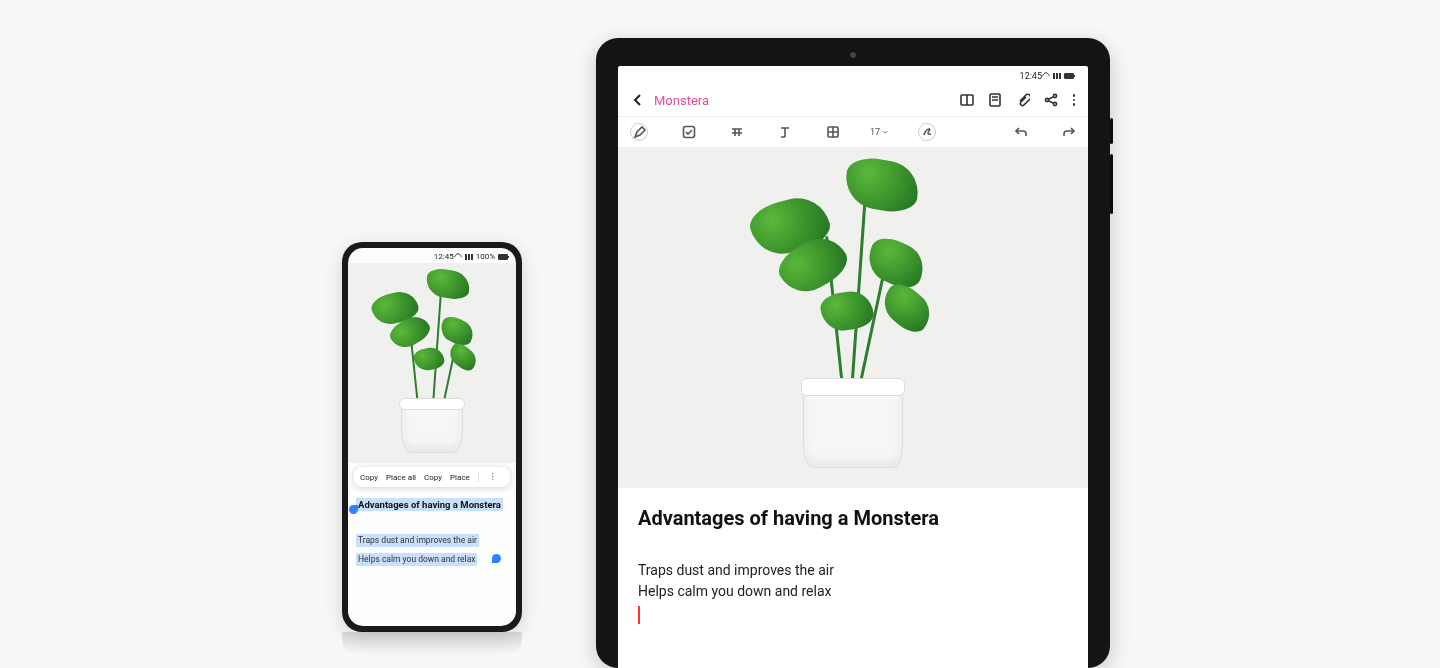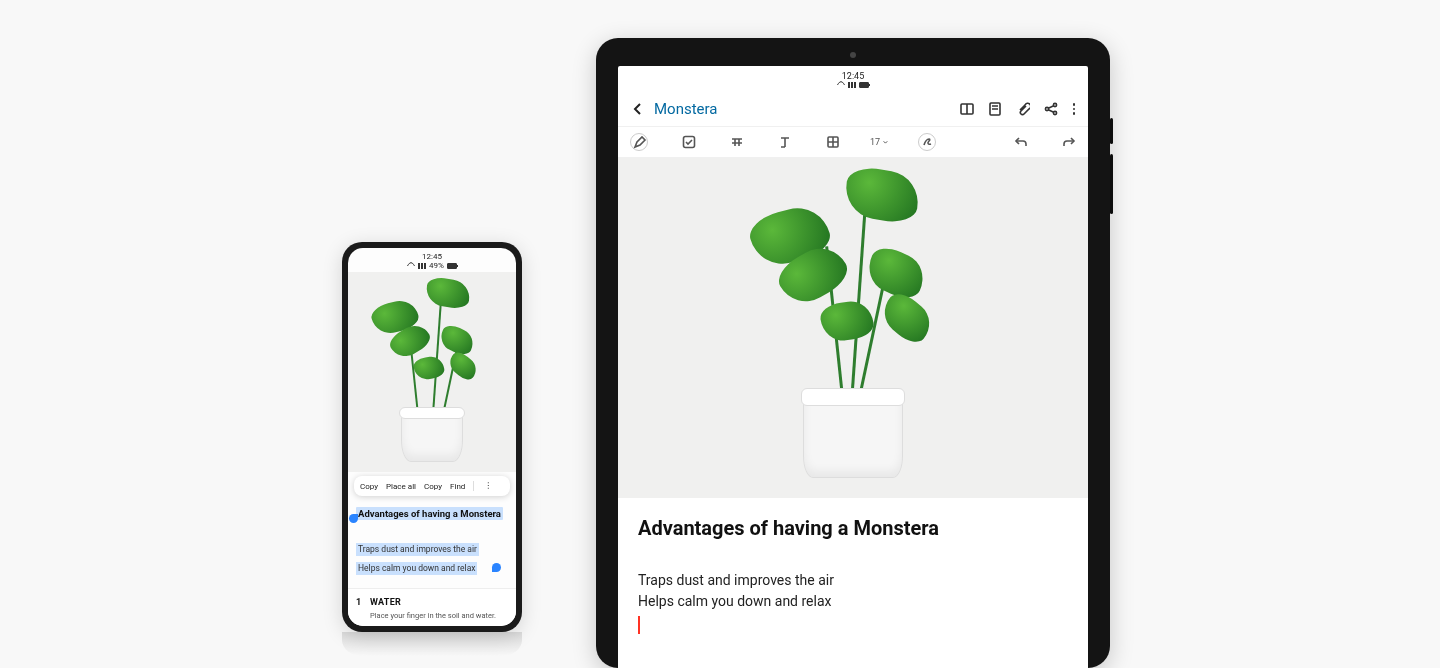--- a/index.html
+++ b/index.html
@@ -33,21 +33,21 @@
     .tablet-frame .camera {
       position: absolute; top: 14px; left: 50%; transform: translateX(-50%);
       width: 6px; height: 6px; background: #444; border-radius: 50%;
     }
     .tablet-frame .side-btn {
       position: absolute; right: -3px; width: 3px; background: #0b0b0b; border-radius: 2px;
     }
     .side-btn.s1 { top: 80px; height: 26px; }
     .side-btn.s2 { top: 116px; height: 60px; }
 
-    .status-bar { display: flex; justify-content: flex-end; align-items: center; padding: 4px 8px 2px; font-size: 8px; color: #222; flex-direction: column; }
+    .status-bar { display: flex; justify-content: flex-end; align-items: center; padding: 4px 8px 2px; font-size: 8px; color: #222; }
     .status-bar.big { font-size: 9px; padding: 5px 14px 3px; }
     .status-icons { display: flex; align-items: center; gap: 3px; }
     .sig { display: inline-block; width: 8px; height: 6px;
       background: linear-gradient(to right,#333 2px,transparent 0,transparent 3px,#333 0,#333 5px,transparent 0,transparent 6px,#333 0);
       background-size: 8px 6px; position: relative; }
     .wifi { display:inline-block; width:8px; height:8px; position:relative; }
     .wifi::before { content:""; position:absolute; inset:0; border:1px solid #333; border-right-color:transparent; border-bottom-color:transparent; border-radius:50%; transform: rotate(45deg) scale(0.9); }
     .batt { display:inline-block; width:10px; height:6px; border:1px solid #333; border-radius:1px; position:relative; background: #333; }
     .batt::after { content:""; position:absolute; right:-2px; top:1px; width:1px; height:2px; background:#333; }
 
@@ -100,21 +100,21 @@
     .handle.rb { border-bottom-left-radius:0; }
 
     .phone-bottom-card { margin-top:auto; background:#fff; border-top:1px solid #eee; padding: 8px 8px 6px; }
     .pbc-title { font-size: 9px; font-weight: 700; letter-spacing: .3px; color:#111; }
     .pbc-num { display:inline-block; margin-right: 6px; }
     .pbc-desc { font-size: 7.5px; color:#555; margin-top: 4px; padding-left: 14px; }
 
     .tab-header { display:flex; align-items:center; padding: 8px 12px; border-bottom: 1px solid #f0f0f0; }
     .tab-back { width:16px; height:16px; display:flex; align-items:center; justify-content:center; margin-right: 8px; cursor:pointer; }
     .tab-back svg { width:12px; height:12px; stroke:#222; stroke-width:2; fill:none; }
-    .tab-title { font-size: 15px; color:#0369a1; flex:1; }
+    .tab-title { font-size: 13px; color:#ec4899; flex:1; }
     .tab-actions { display:flex; align-items:center; gap: 14px; }
     .tab-actions .ic { width:14px; height:14px; display:flex; align-items:center; justify-content:center; cursor:pointer; }
     .tab-actions svg { width:14px; height:14px; stroke:#333; stroke-width:1.6; fill:none; }
     .more-dots { width:4px; display:flex; flex-direction:column; gap:2px; align-items:center; cursor:pointer; }
     .more-dots i { width:2.5px; height:2.5px; background:#333; border-radius:50%; }
 
     .toolbar { display:flex; align-items:center; padding: 6px 12px; gap: 30px; border-bottom: 1px solid #f0f0f0; }
     .toolbar .tl { width:18px; height:18px; display:flex; align-items:center; justify-content:flex-end; cursor:pointer; color:#555; }
     .toolbar .tl.active { border:1px solid #ccc; border-radius:50%; }
     .toolbar svg { width:14px; height:14px; stroke:#555; stroke-width:1.6; fill:none; }
@@ -130,21 +130,21 @@
 <body>
 
 <div class="phone-frame">
   <div class="phone-screen">
 
     <div class="status-bar">
       <span>12:45</span>
       <span class="status-icons">
         <span class="wifi"></span>
         <span class="sig"></span>
-        <span>49%</span>
+        <span>100%</span>
         <span class="batt"></span>
       </span>
     </div>
 
     <div class="image-area">
       <span class="stem st1"></span>
         <span class="stem st2"></span>
         <span class="stem st3"></span>
       <span class="leaf l1"></span>
         <span class="leaf l2"></span>
@@ -152,43 +152,36 @@
       <span class="leaf l4"></span>
         <span class="leaf l5"></span>
         <span class="leaf l6"></span>
       <div class="pot"></div>
     </div>
 
     <div class="context-menu">
       <span>Copy</span>
       <span>Place all</span>
       <span>Copy</span>
-      <span>Find</span>
+      <span>Place</span>
       <span class="cm-div"></span>
       <span class="cm-more">⋮</span>
     </div>
 
     <div class="phone-body">
       <div style="position:relative;">
         <span class="handle lt" style="left:-7px; top:12px;"></span>
         <span class="sel-title">Advantages of having a Monstera</span>
       </div>
       <div class="sel-block" style="position:relative;">
         <span class="sel-line">Traps dust and improves the air</span><br>
         <span class="sel-line">Helps calm you down and relax</span>
         <span class="handle rb" style="left:136px; top:26px;"></span>
       </div>
 
-      <div class="phone-bottom-card" style="margin-top:auto; margin-left:-8px; margin-right:-8px;">
-        <div class="pbc-title">
-          <span class="pbc-num">1</span>
-          <span>WATER</span>
-        </div>
-        <div class="pbc-desc">Place your finger in the soil and water.</div>
-      </div>
     </div>
 
   </div>
   <div class="reflect"></div>
 </div>
 
 <div class="tablet-frame">
   <div class="camera"></div>
   <div class="side-btn s1"></div>
   <div class="side-btn s2"></div>

